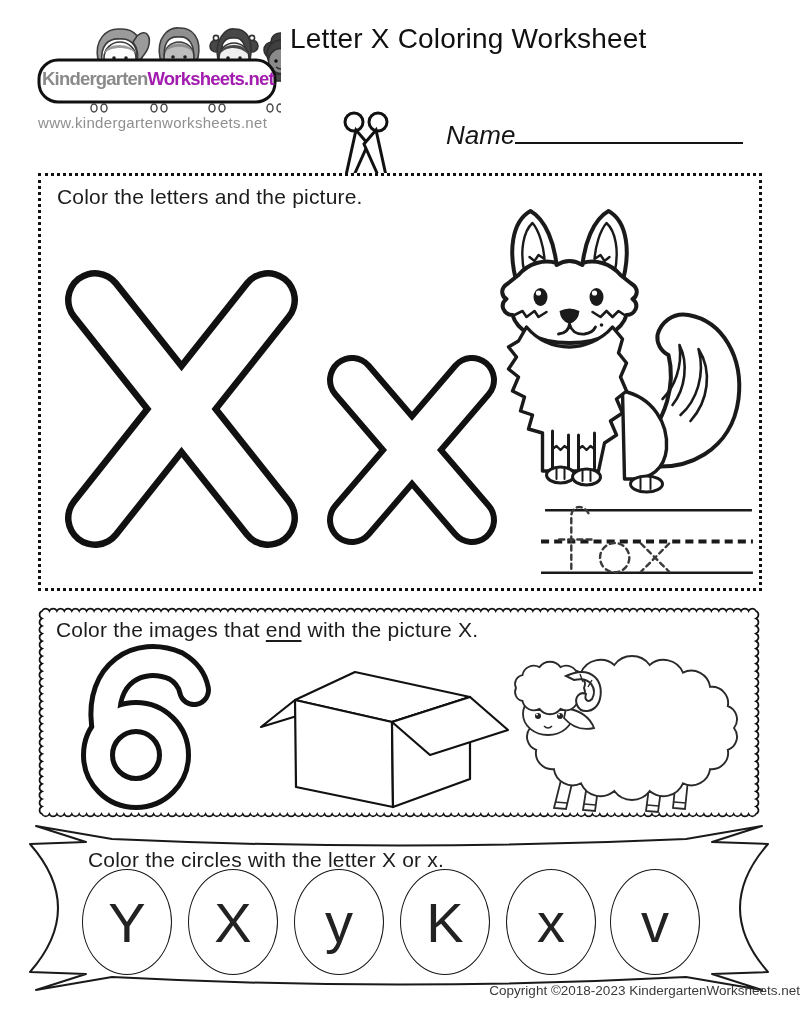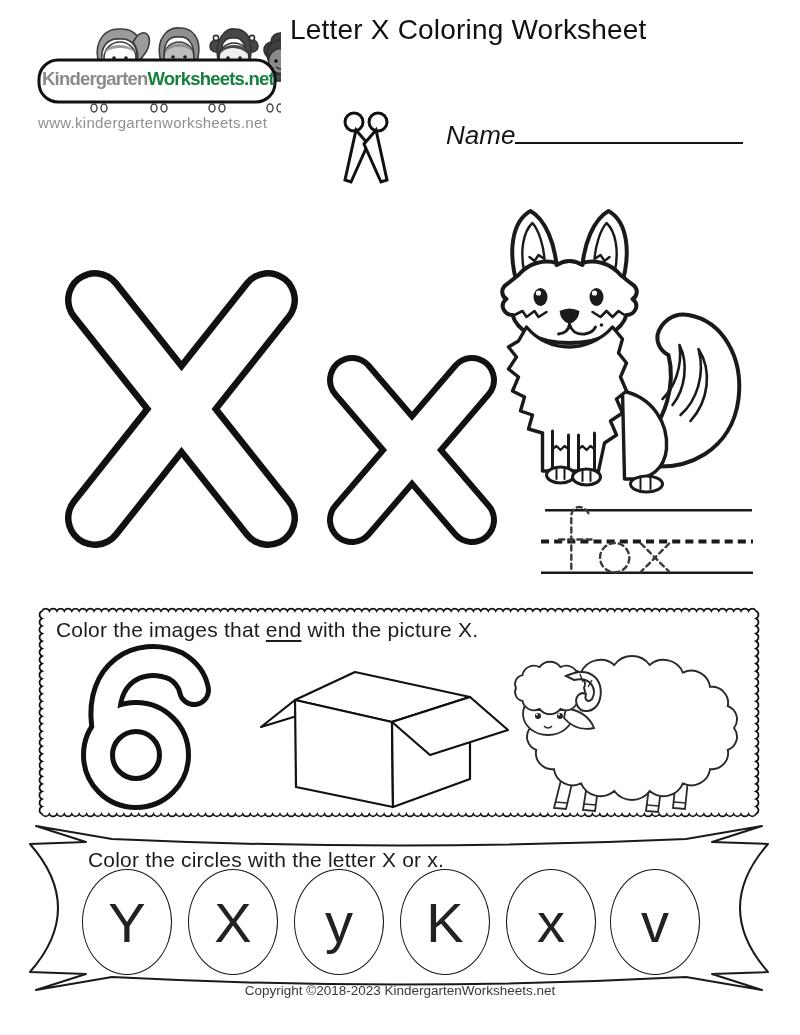--- a/index.html
+++ b/index.html
@@ -4,41 +4,41 @@
 <style>
   html,body{margin:0;padding:0;background:#e8e8e8;}
   .page{position:relative;width:800px;height:1035px;margin:0 auto;background:#ffffff;
         font-family:"Liberation Sans",sans-serif;color:#111;overflow:hidden;}
   .abs{position:absolute;}
   svg{display:block;}
   
   .logo-sign-text{position:absolute;left:42px;top:68px;width:228px;text-align:center;
      font-weight:bold;font-size:18.5px;letter-spacing:-0.8px;white-space:nowrap;}
   .logo-sign-text .gray{color:#8a8a8a;}
-  .logo-sign-text .black{color:#15803d;}
+  .logo-sign-text .black{color:#a21caf;}
   .logo-url{position:absolute;left:38px;top:114px;font-size:15px;color:#8f8f8f;letter-spacing:0.3px;}
-  h1.title{position:absolute;left:290px;top:14px;margin:0;font-size:28px;font-weight:500;
+  h1.title{position:absolute;left:290px;top:23px;margin:0;font-size:28px;font-weight:500;
      letter-spacing:0.2px;color:#101010;}
   .name-row{position:absolute;left:446px;top:118px;font-size:26px;color:#141414;font-style:italic;}
   .name-line{display:inline-block;width:228px;height:24px;border-bottom:2.5px solid #141414;}
   
   .sec1{position:absolute;left:38px;top:173px;width:724px;height:418px;
         border:3px dotted #111;box-sizing:border-box;background:#fff;}
   .instr{font-size:21px;color:#1c1c1c;letter-spacing:0.2px;}
   .sec1 .instr{position:absolute;left:16px;top:9px;}
   .sec2{position:absolute;left:38px;top:607px;width:722px;height:211px;}
   .sec2 .instr{position:absolute;left:18px;top:11px;}
   .sec2 .instr u{text-underline-offset:3px;text-align:center;}
   .sec3{position:absolute;left:0;top:818px;width:800px;height:185px;}
   .sec3 .instr{position:absolute;left:88px;top:30px;}
   .letter-circle{position:absolute;top:869px;width:88px;height:104px;border:1.7px solid #161616;
      border-radius:50%;display:flex;align-items:center;justify-content:center;
      font-size:56px;font-weight:400;color:#222;background:#fff;}
   
-  .footer-line{position:absolute;left:0;width:800px;text-align:center;color:#3a3a3a;font-size:13.5px;}
+  .footer-line{position:absolute;left:0;width:800px;text-align:right;color:#3a3a3a;font-size:13.5px;}
   .f1{top:983px;} .f2{top:1001px;}
 </style>
 </head>
 <body>
 
 <div class="page">
 
   <svg class="abs" style="left:36px;top:14px;" width="245" height="104" viewBox="0 0 245 104">
 
     <g stroke="#3c3c3c" stroke-width="1.6">
@@ -110,20 +110,23 @@
       <circle cx="40" cy="16" r="9"></circle>
       <path d="M18 24 L7 74 L13 76 L30 38 Z"></path>
       <path d="M38 24 L49 74 L43 76 L26 38 Z"></path>
     </g>
   </svg>
 
   <div class="name-row">
     <span>Name</span><span class="name-line"></span>
   </div>
 
+  <div class="sec1">
+    <div class="instr">Color the letters and the picture.</div>
+  </div>
 
   <svg class="abs" style="left:40px;top:230px;" width="480" height="340" viewBox="40 230 480 340" aria-label="Xx">
     <g stroke="#111" stroke-width="60" stroke-linecap="round" fill="none">
       <path d="M95 300 L268 518"></path>
         <path d="M268 300 L95 518"></path>
     </g>
     <g stroke="#111" stroke-width="50" stroke-linecap="round" fill="none">
       <path d="M352 380 L472 520"></path>
         <path d="M472 380 L352 520"></path>
     </g>

